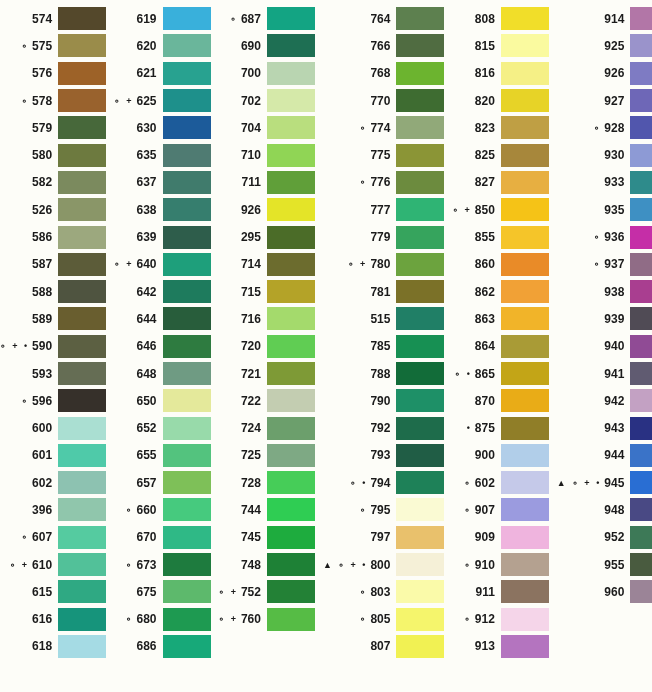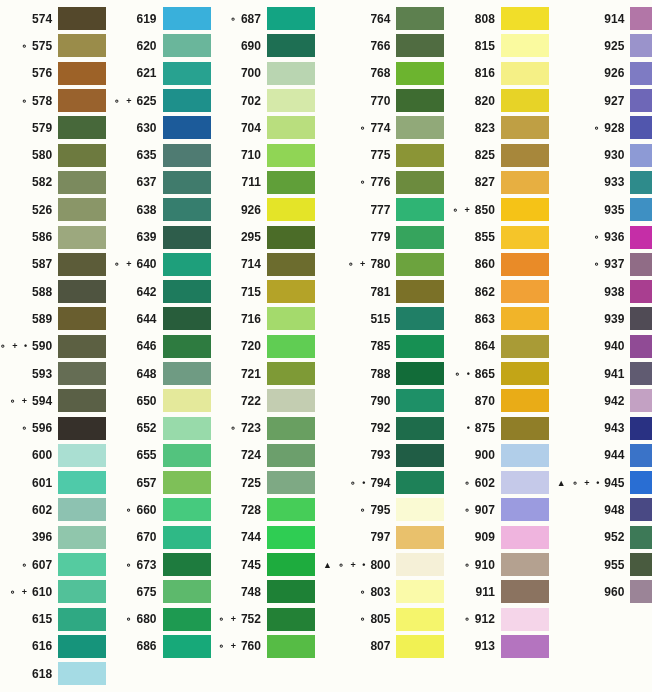--- a/index.html
+++ b/index.html
@@ -113,24 +113,20 @@
   </div>
       <div class="row">
     <span class="label"><span class="prefix">∘ + •</span><span class="num">590</span></span>
     <span class="swatch" style="background-color: rgb(92, 96, 66);"></span>
   </div>
       <div class="row">
     <span class="label"><span class="num">593</span></span>
     <span class="swatch" style="background-color: rgb(101, 109, 84);"></span>
   </div>
       <div class="row">
-    <span class="label"><span class="prefix">∘ +</span><span class="num">594</span></span>
-    <span class="swatch" style="background-color: rgb(90, 96, 70);"></span>
-  </div>
-      <div class="row">
     <span class="label"><span class="prefix">∘</span><span class="num">596</span></span>
     <span class="swatch" style="background-color: rgb(54, 48, 42);"></span>
   </div>
       <div class="row">
     <span class="label"><span class="num">600</span></span>
     <span class="swatch" style="background-color: rgb(170, 223, 210);"></span>
   </div>
       <div class="row">
     <span class="label"><span class="num">601</span></span>
     <span class="swatch" style="background-color: rgb(79, 202, 169);"></span>
@@ -315,24 +311,20 @@
     <span class="label"><span class="num">720</span></span>
     <span class="swatch" style="background-color: rgb(96, 205, 83);"></span>
   </div>
       <div class="row">
     <span class="label"><span class="num">721</span></span>
     <span class="swatch" style="background-color: rgb(126, 154, 54);"></span>
   </div>
       <div class="row">
     <span class="label"><span class="num">722</span></span>
     <span class="swatch" style="background-color: rgb(195, 205, 177);"></span>
-  </div>
-      <div class="row">
-    <span class="label"><span class="prefix">∘</span><span class="num">723</span></span>
-    <span class="swatch" style="background-color: rgb(105, 159, 97);"></span>
   </div>
       <div class="row">
     <span class="label"><span class="num">724</span></span>
     <span class="swatch" style="background-color: rgb(108, 159, 108);"></span>
   </div>
       <div class="row">
     <span class="label"><span class="num">725</span></span>
     <span class="swatch" style="background-color: rgb(126, 169, 132);"></span>
   </div>
       <div class="row">

